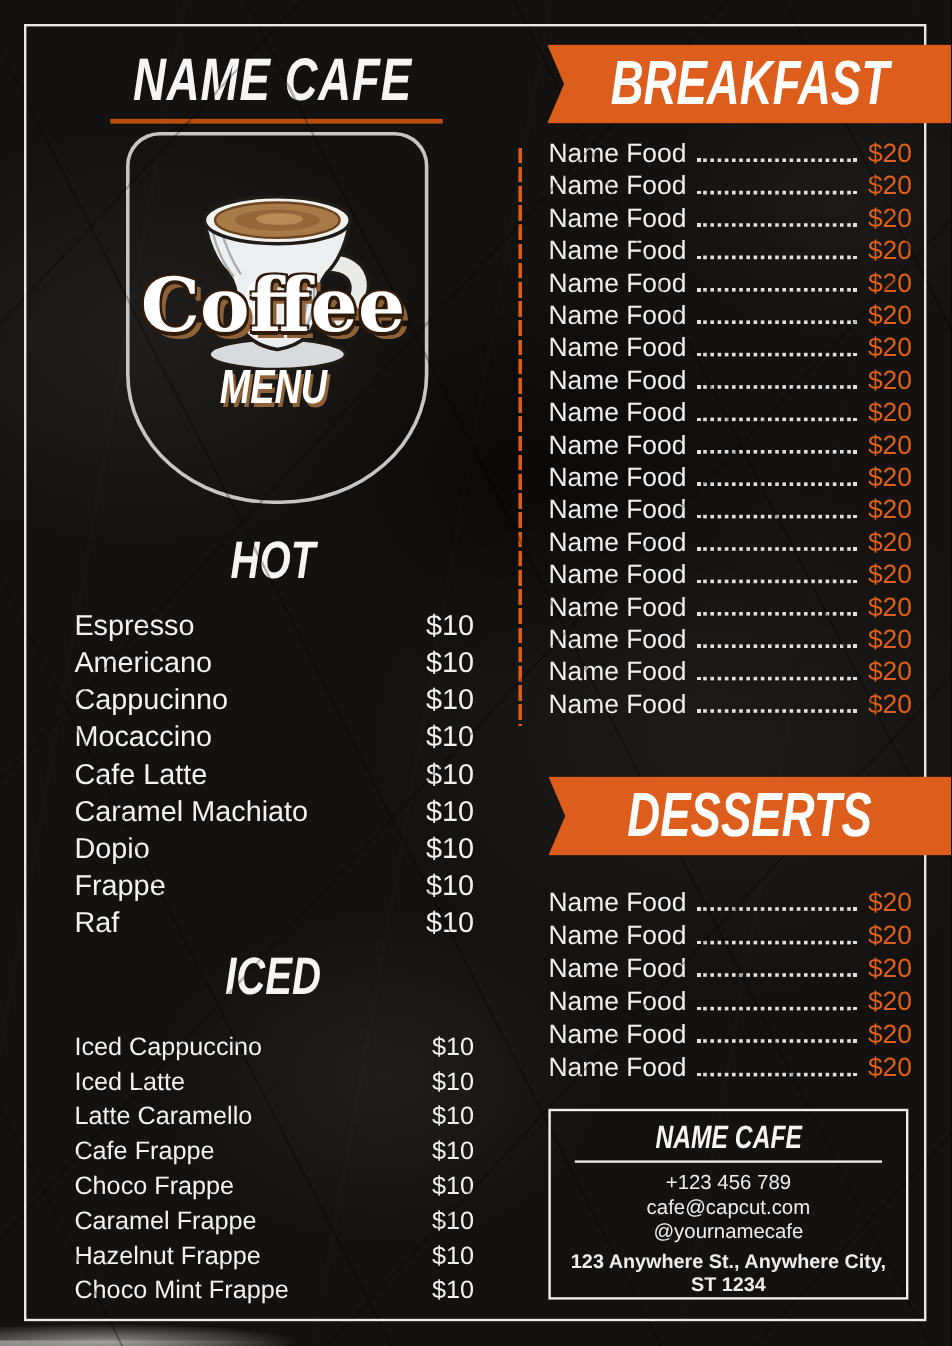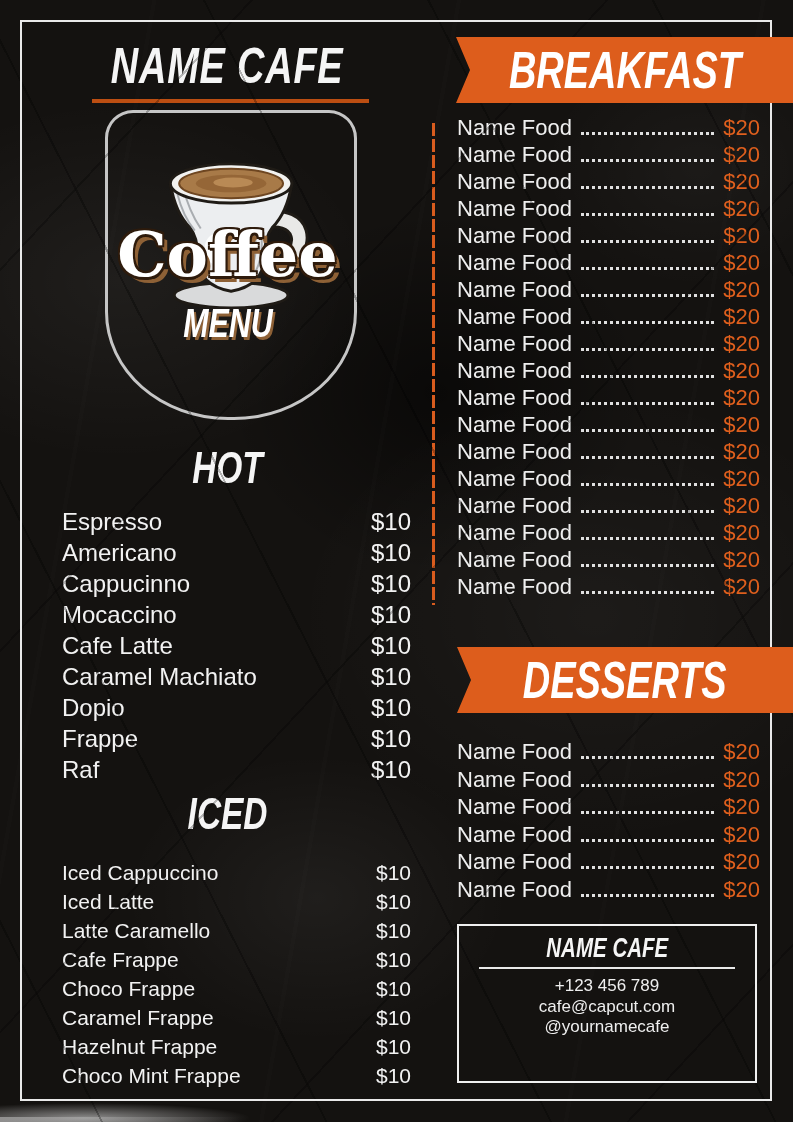--- a/index.html
+++ b/index.html
@@ -33,21 +33,21 @@
   .badge{left:105px;top:110px;width:246px;height:304px;border:3px solid #c6c6c6;
          border-radius:28px 28px 123px 123px / 28px 28px 108px 108px;}
   .cup{left:138px;top:146px;width:196px;height:172px;}
   .coffee-script{top:220px;font-family:"DejaVu Serif",serif;font-weight:bold;font-size:62px;line-height:70px;color:#fff;
     text-shadow:-2px -2px 0 #2e1b0c,2px -2px 0 #2e1b0c,-2px 2px 0 #2e1b0c,2px 2px 0 #2e1b0c,0 3px 0 #2e1b0c,5px 6px 0 #8e6136;}
   .menu-word{top:300px;font-size:40px;line-height:46px;color:#fff;text-shadow:3px 3px 0 #8e6136;}
   .big-heading{font-size:44px;line-height:60px;}
   .hot-heading{top:438px;}
   .iced-heading{top:784px;}
   .menu-list{font-size:24px;color:#f2f2f2;}
-  .lrow{display:flex;justify-content:space-between;align-items:baseline;line-height:31px;padding:0 24px 0 42px;}
+  .lrow{display:flex;justify-content:space-between;align-items:baseline;line-height:31px;padding:0 40px 0 42px;}
   .iced .lrow{line-height:29px;font-size:21px;}
   .hot-list{left:20px;top:506px;width:415px;}
   .iced-list{left:20px;top:858px;width:415px;}
   .dashed-divider{left:432px;top:123px;width:3px;height:482px;
     background:repeating-linear-gradient(to bottom,#D95C1E 0 13px,transparent 13px 16px);}
   .ribbon{height:66px;background:#DD5D1C;display:flex;align-items:flex-start;justify-content:center;
     clip-path:polygon(0 0,100% 0,100% 100%,0 100%,14px 50%);}
   .ribbon-breakfast{left:456px;top:37px;width:337px;}
   .ribbon-desserts{left:457px;top:647px;width:336px;}
   .ribbon .ribbon-text{font-size:52px;line-height:66px;color:#fff;transform:scaleX(.73);}
@@ -361,16 +361,17 @@
     </div>
 
   <div class="abs contact-card z3">
     <div class="contact-title display">
       <span class="condensed">NAME CAFE</span>
     </div>
     <div class="contact-divider"></div>
     <div class="contact-line">+123 456 789</div>
     <div class="contact-line">cafe@capcut.com</div>
     <div class="contact-line">@yournamecafe</div>
+    <div class="contact-address">123 Anywhere St., Anywhere City, ST 1234</div>
   </div>
 
   <div class="abs bottom-strip"></div>
 </div>
 
 </body></html>

